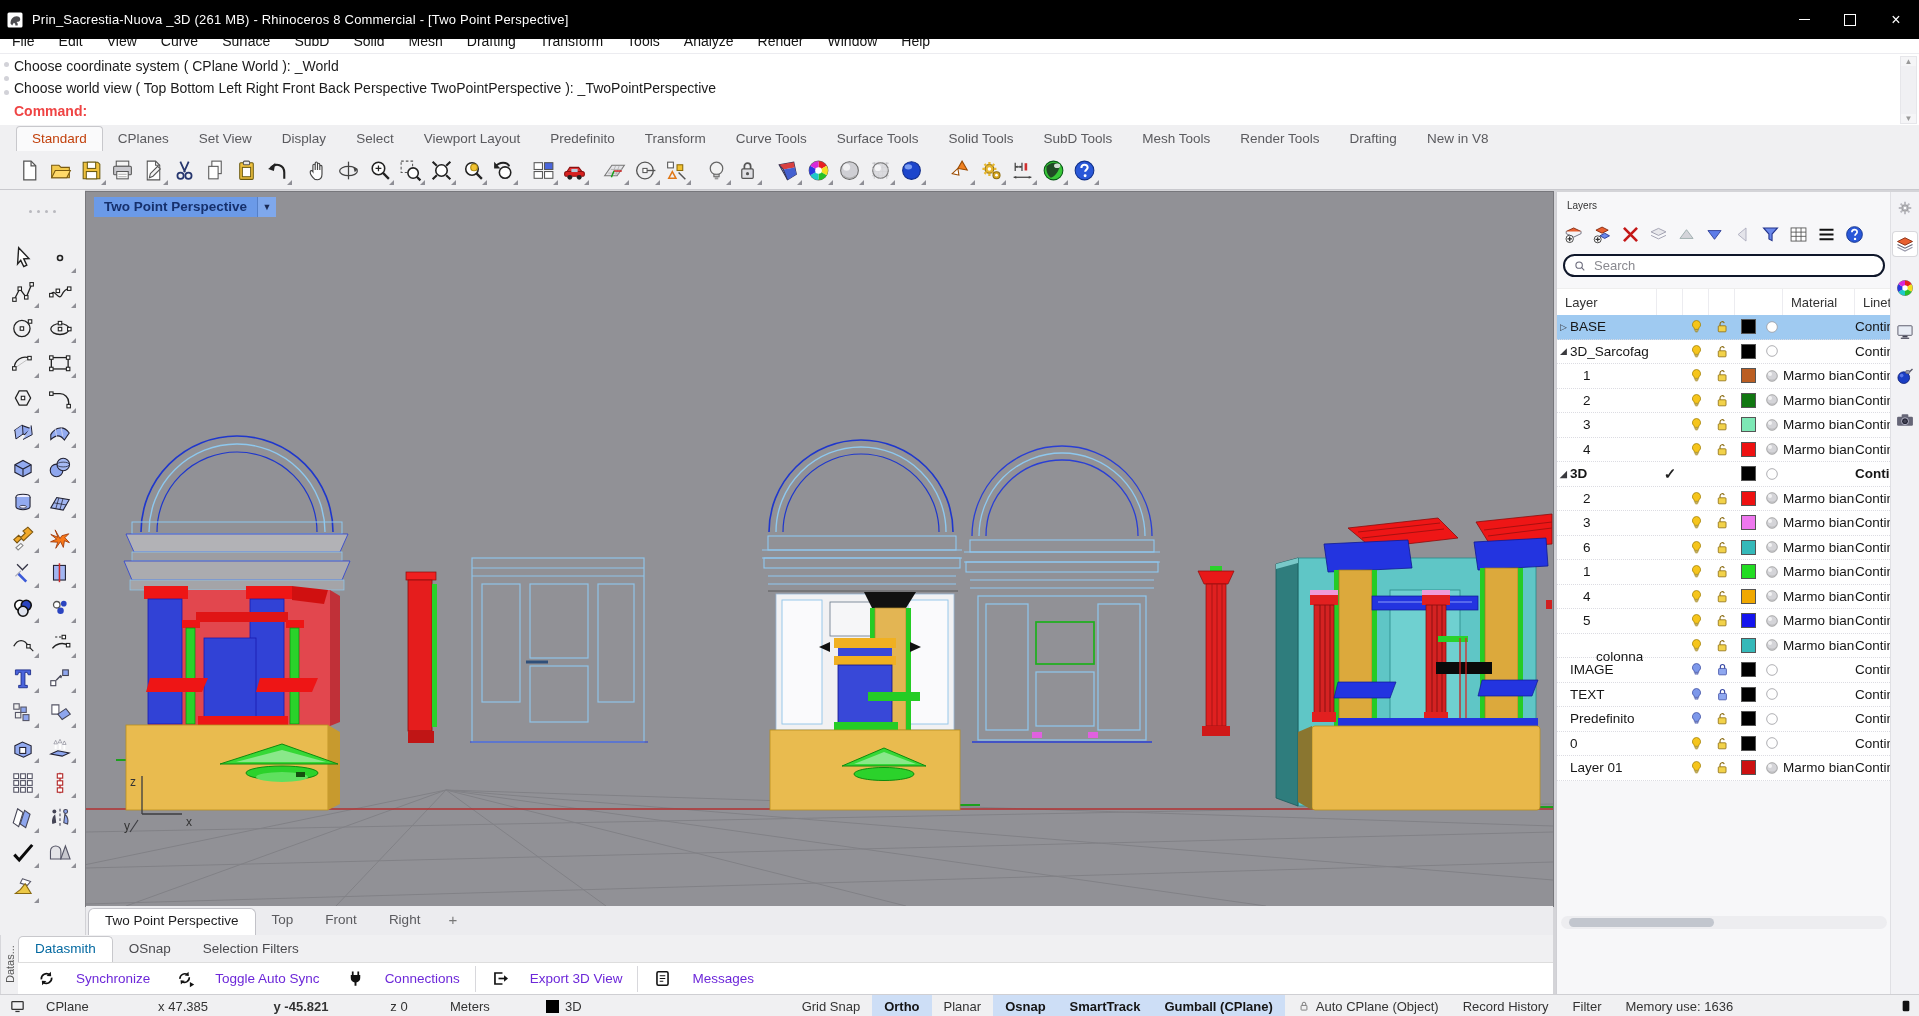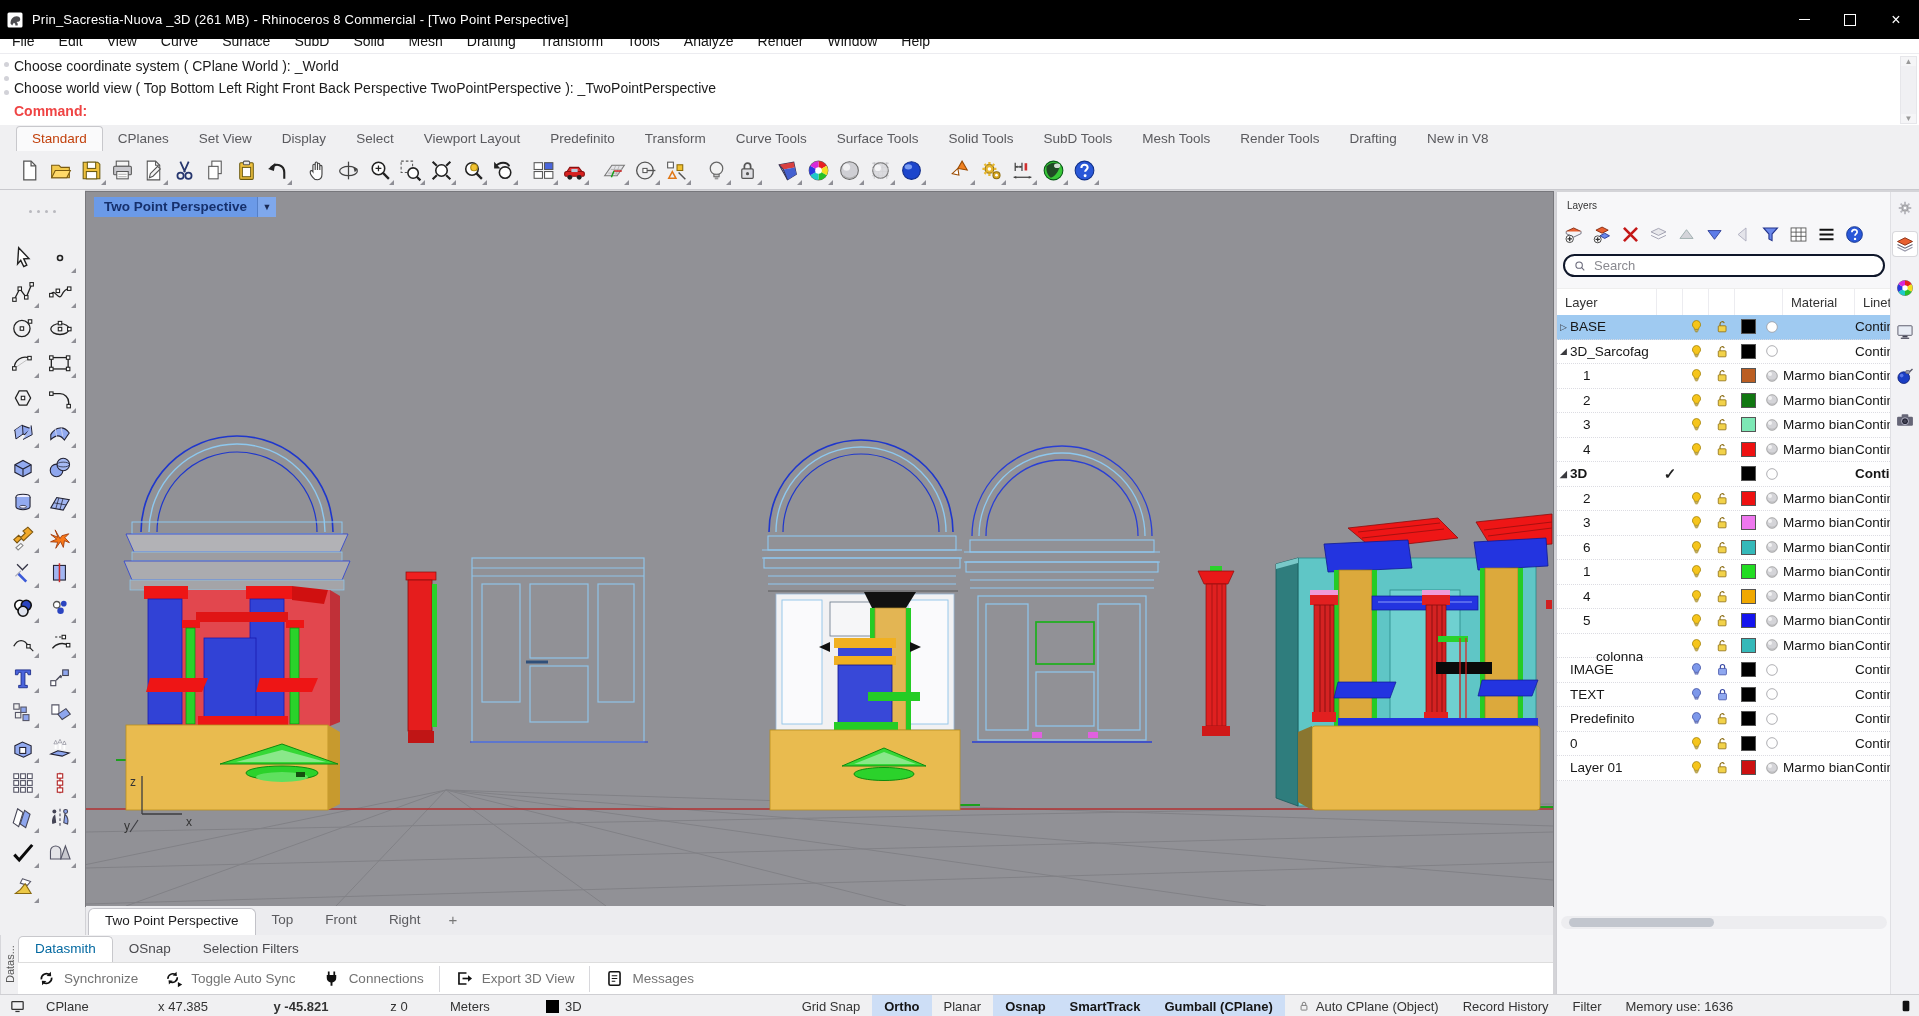--- a/index.html
+++ b/index.html
@@ -71,21 +71,21 @@
   .bottom{position:absolute;left:0;top:935px;width:1553px;height:59px;background:#f0f0f2}
   .vert-tab{position:absolute;left:0;top:0;width:18px;height:59px;border-right:1px solid #d7d7db;
     color:#555;font-size:11px;writing-mode:vertical-rl;transform:rotate(180deg);
     display:flex;align-items:center;justify-content:center}
   .btabs{position:absolute;left:18px;top:0;height:27px;display:flex;align-items:flex-end}
   .btab{padding:4px 16px 6px;font-size:13.5px;color:#4a4a4e;white-space:nowrap}
   .btab.active{background:#fff;border:1px solid #c8c8cc;border-bottom:none;
     border-radius:5px 5px 0 0;color:#0369a1}
   .bbtns{position:absolute;left:18px;top:27px;width:1535px;height:32px;background:#fff;
     border-top:1px solid #ddd;display:flex;align-items:center;padding-left:6px;box-sizing:border-box}
-  .bbtn{display:flex;align-items:center;gap:8px;font-size:13.5px;color:#737373;padding:0 13px;height:100%}
+  .bbtn{display:flex;align-items:center;gap:20px;font-size:13.5px;color:#6d28d9;padding:0 13px;height:100%}
   .bbtn svg{width:19px;height:19px}
   .bsep{width:1px;height:26px;background:#d8d8dc;margin:0 2px}
   
   .rightpanel{position:absolute;left:1556px;top:192px;width:363px;height:802px;background:#f7f7f9;
     border-left:1px solid #cfcfd4;box-sizing:border-box}
   .rp-header{position:absolute;left:0;top:0;width:335px;height:26px;display:flex;align-items:center}
   .rp-title{font-size:10px;color:#333;padding-left:10px}
   .rp-toolbar{position:absolute;left:2px;top:26px;width:333px;height:32px;display:flex;
     align-items:center;gap:2px;padding-left:2px}
   .rp-ibtn{width:26px;height:26px;display:flex;align-items:center;justify-content:center}

